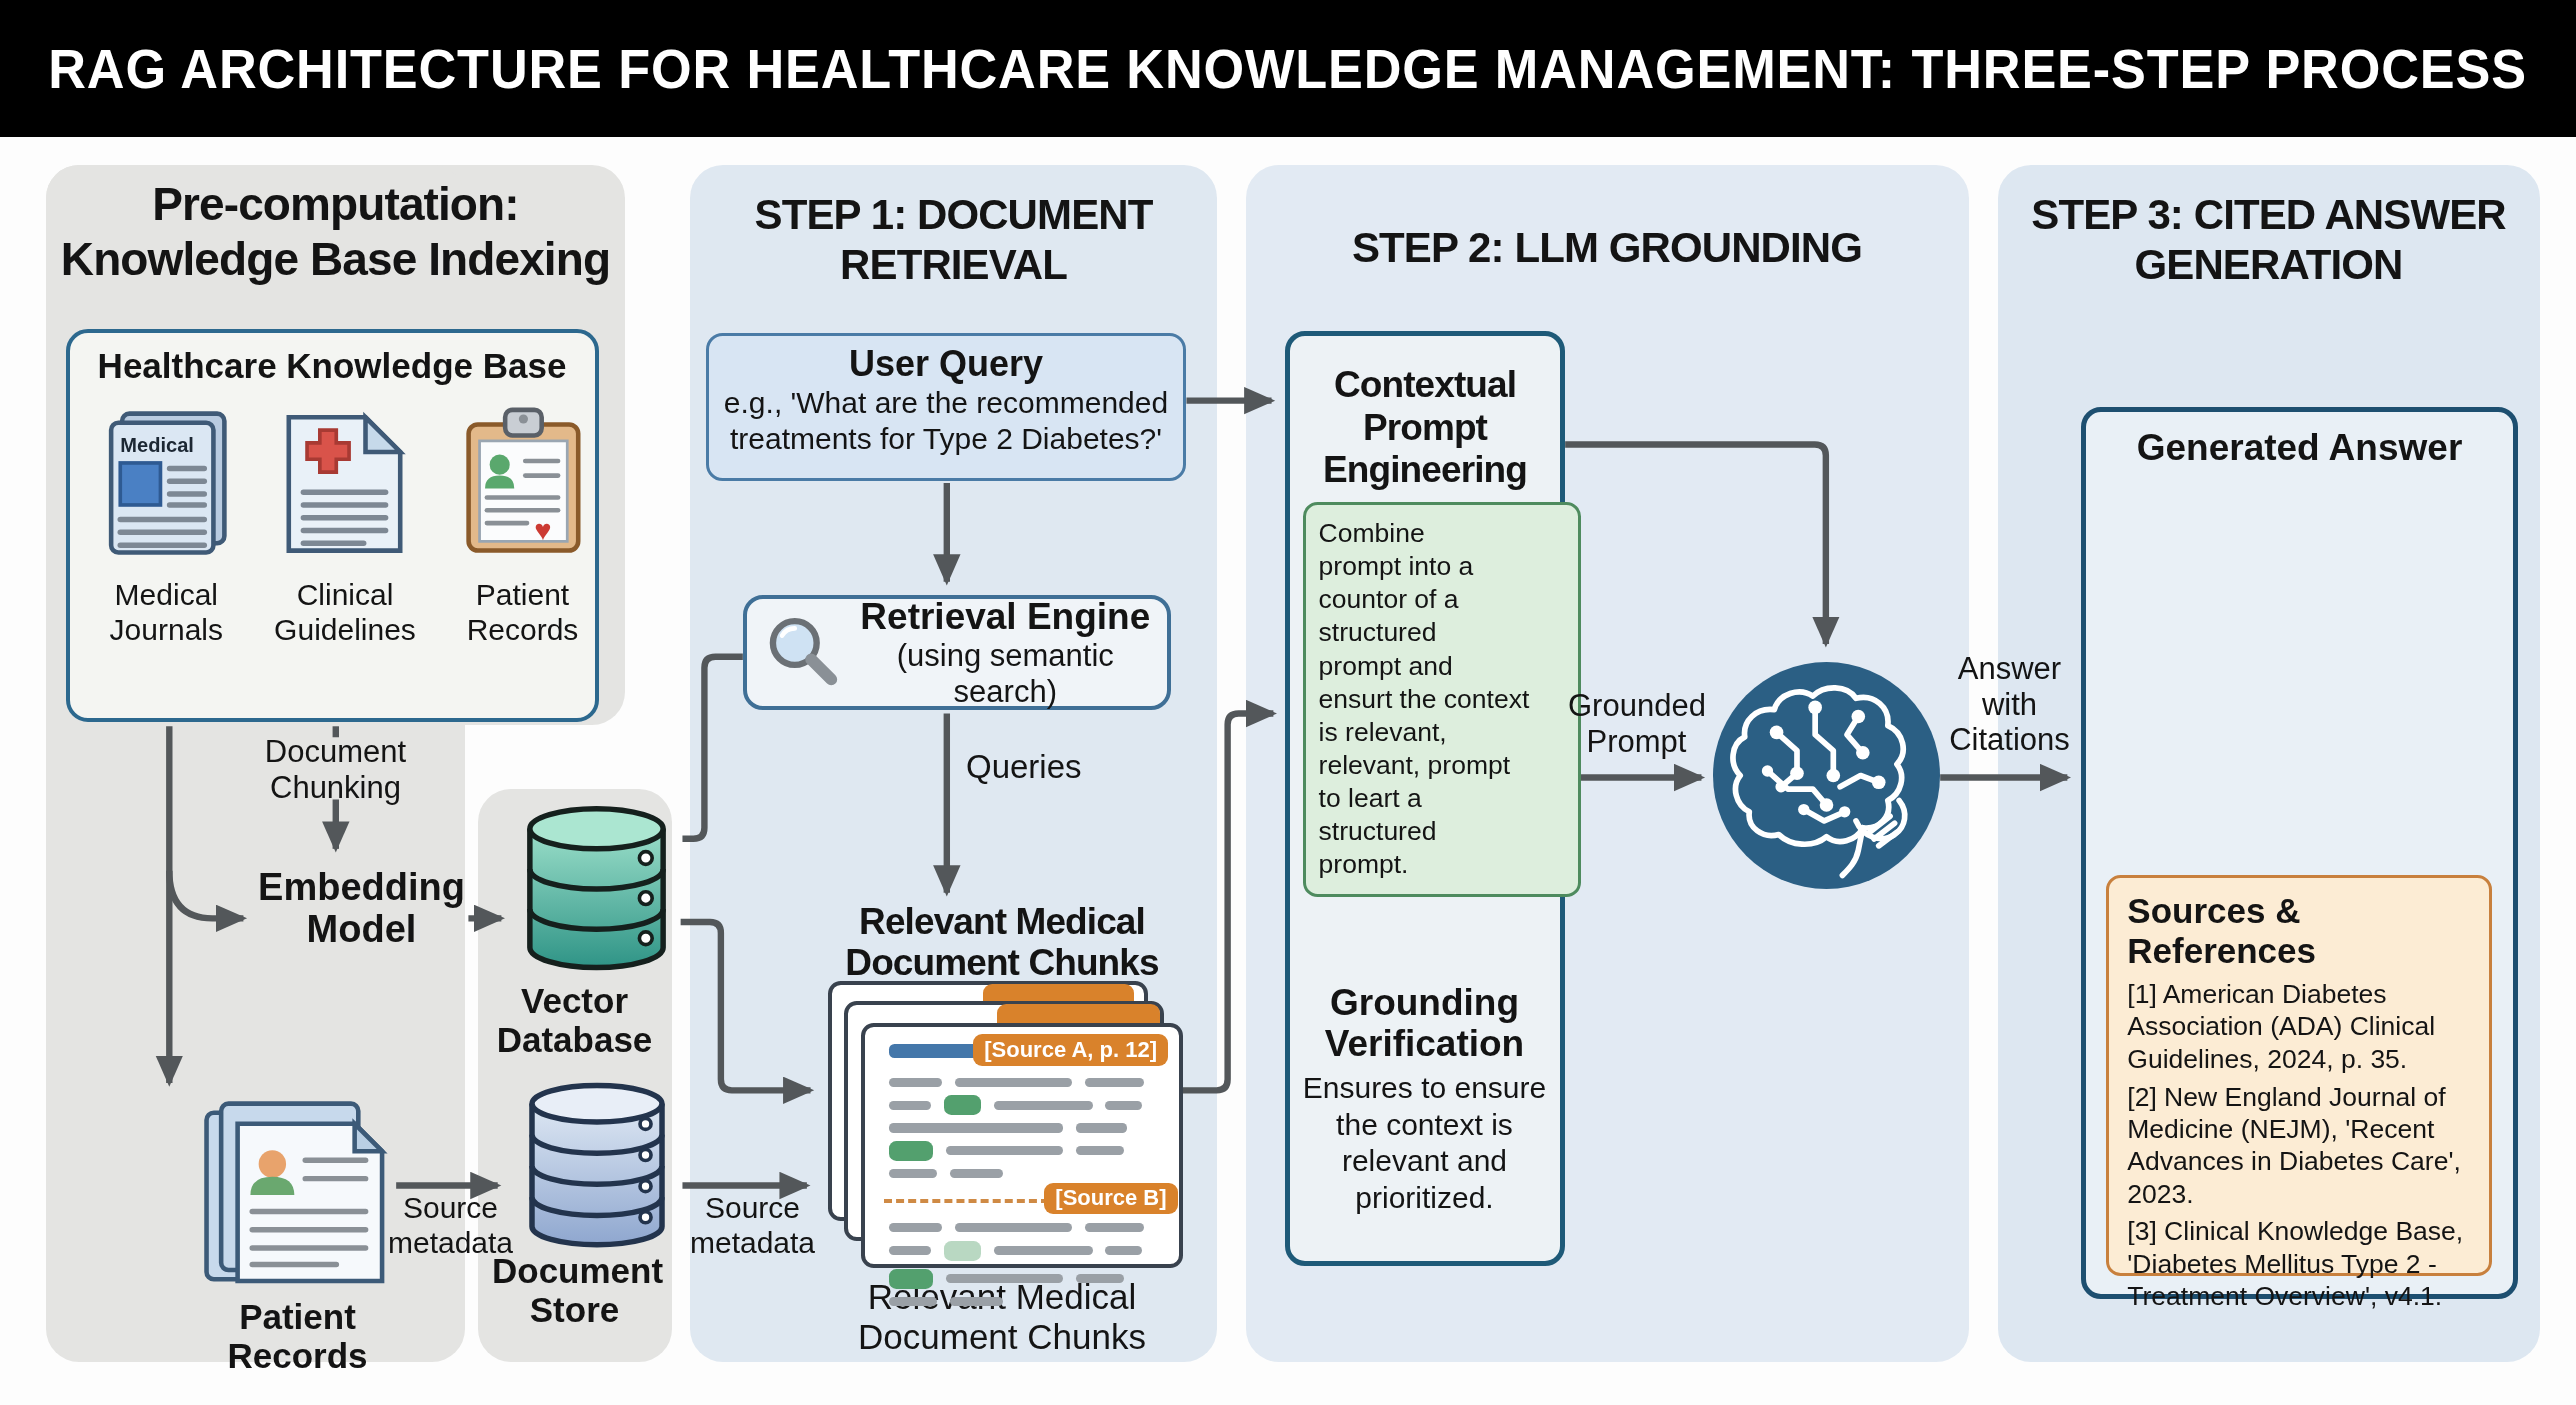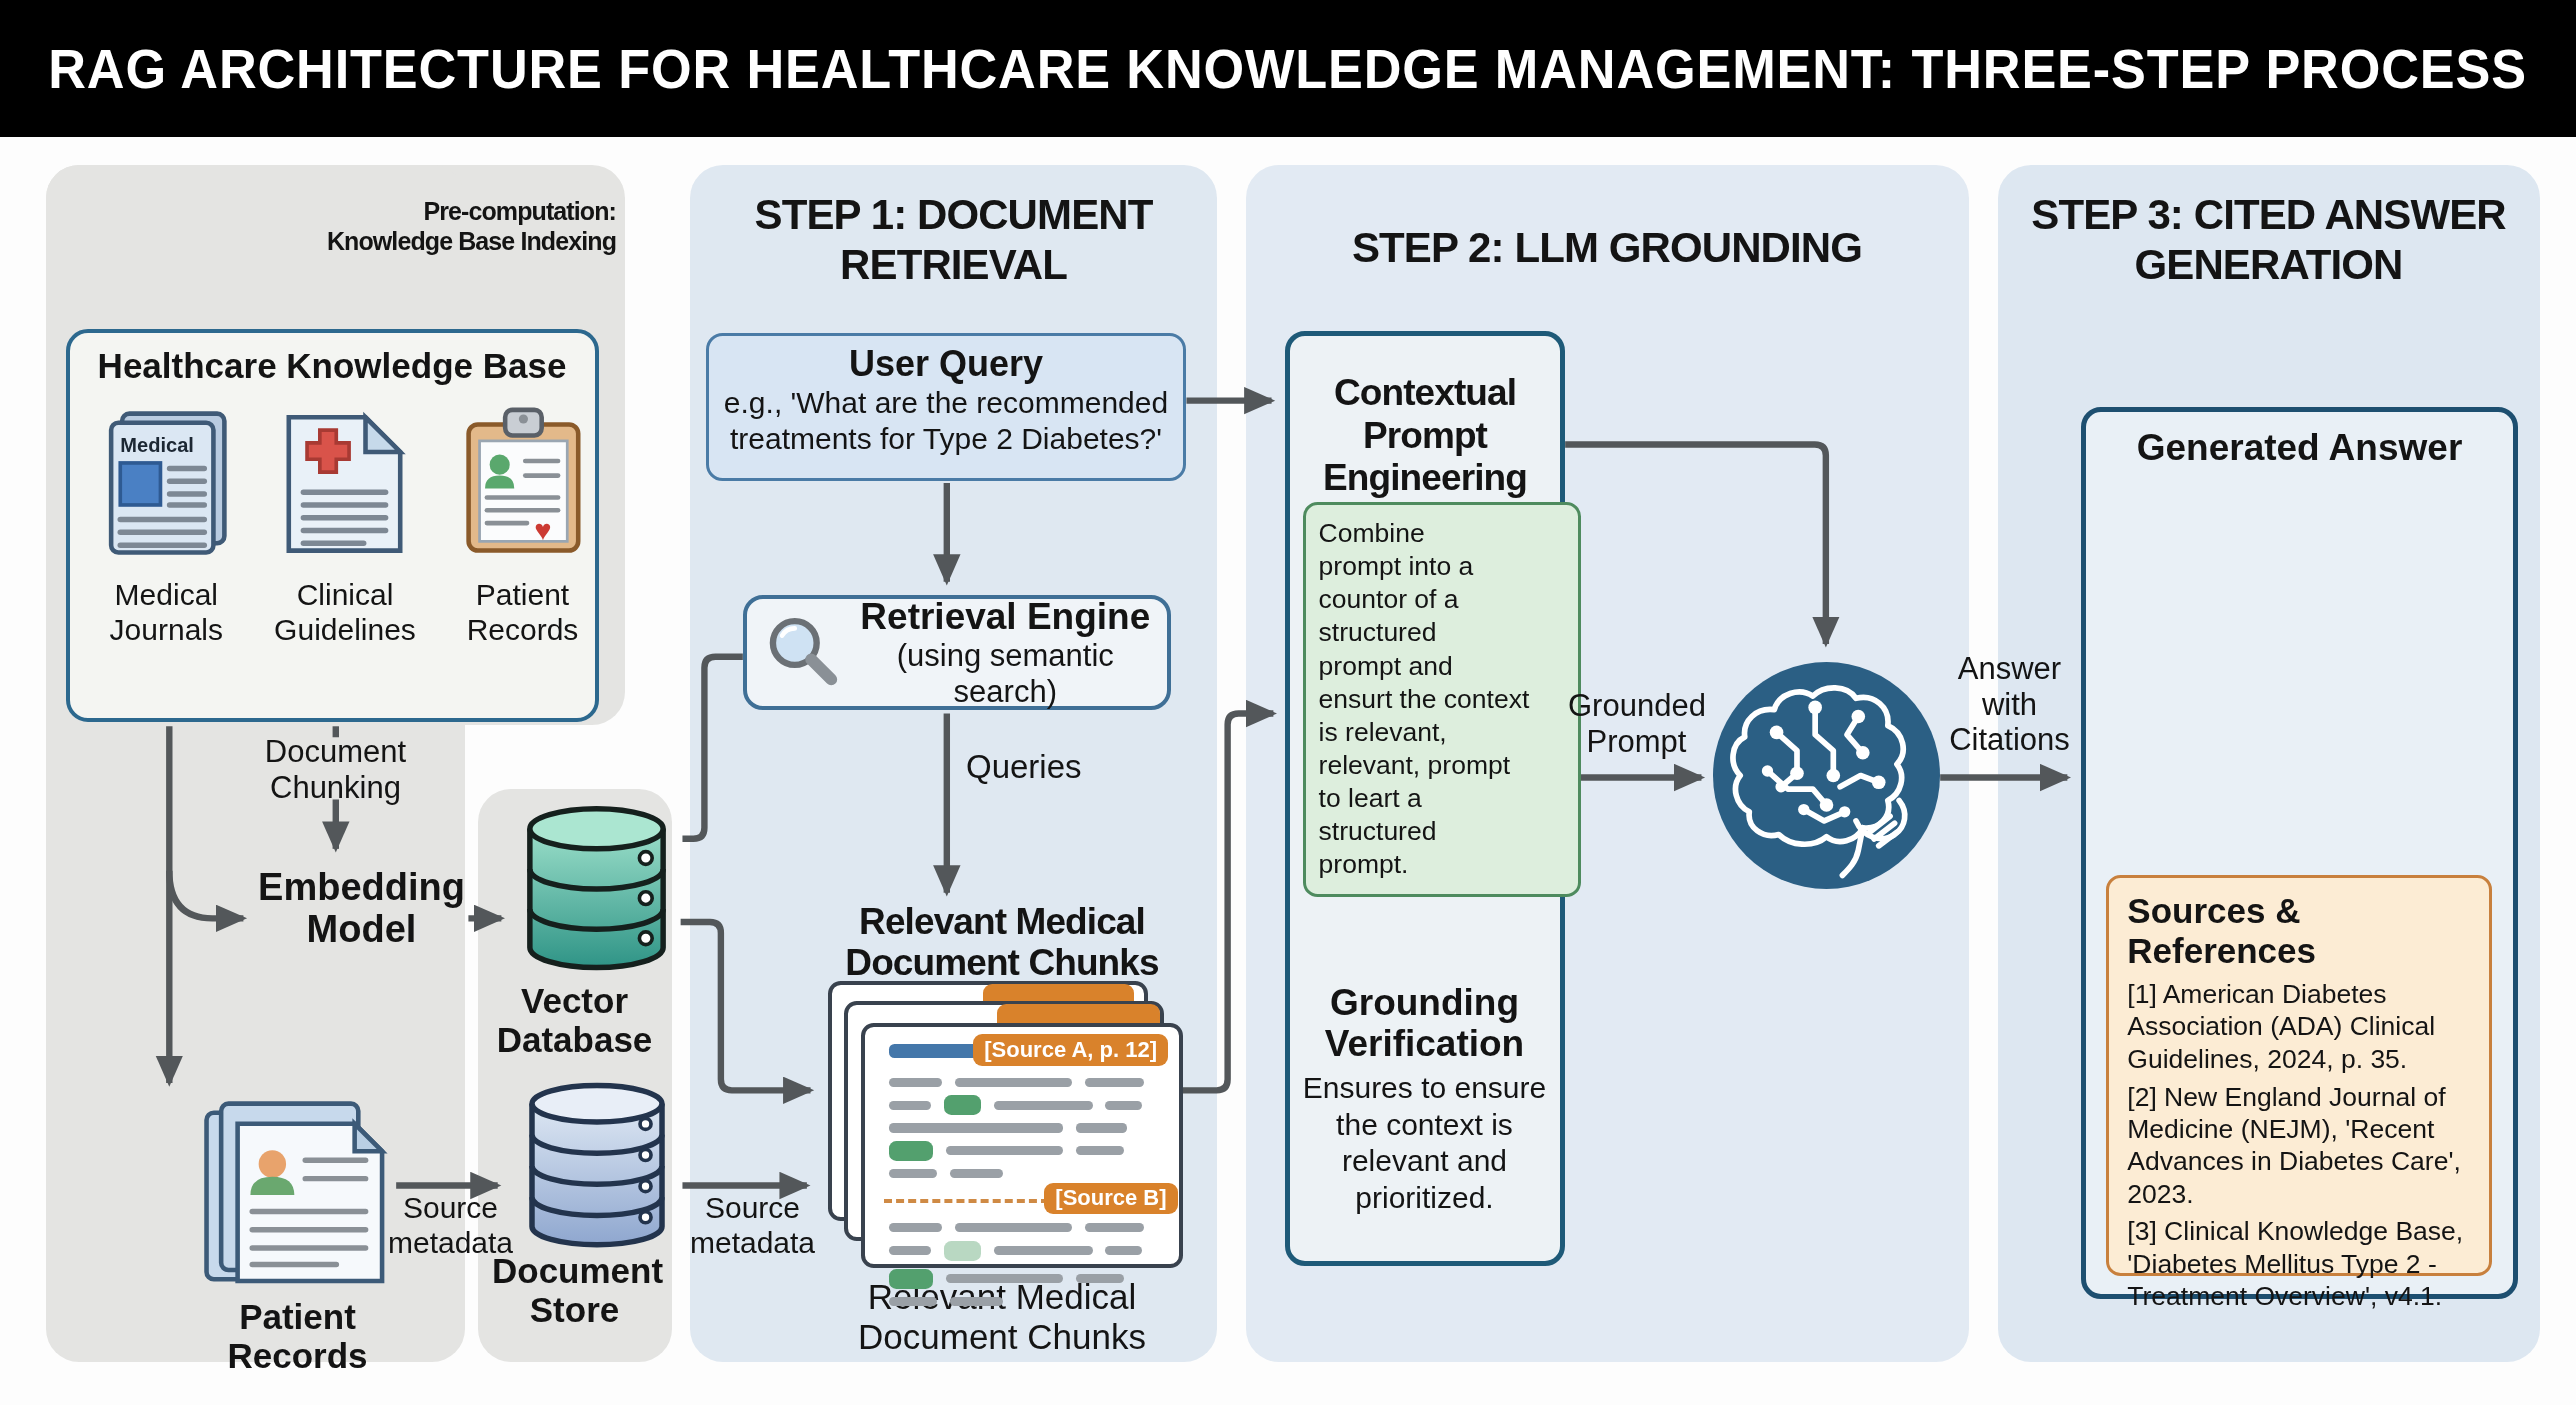--- a/index.html
+++ b/index.html
@@ -69,21 +69,21 @@
       <path d="M1297,438 H1390" marker-end="url(#ah)"></path>
       <path d="M1035,780 V976" marker-end="url(#ah)"></path>
       <path d="M1293,1192 H1330 Q1342,1192 1342,1180 V792 Q1342,780 1354,780 H1392" marker-end="url(#ah)"></path>
       <path d="M1711,486 H1984 Q1996,486 1996,498 V704" marker-end="url(#ah)"></path>
       <path d="M1711,850 H1860" marker-end="url(#ah)"></path>
       <path d="M1558,976 V1052" marker-end="url(#ah)"></path>
       <path d="M2121,850 H2260" marker-end="url(#ah)"></path>
     </g>
   </svg>
 
-  <div class="abs colhead c ml" style="left:55px;top:196px;width:561px;font-size:25px;text-align:right;">Pre-computation:
+  <div class="abs colhead c ml" style="left:55px;top:177px;width:561px;font-size:46px;">Pre-computation:
 Knowledge Base Indexing</div>
 
   <div class="abs wbox" style="left:66px;top:329px;width:533px;height:393px;">
     <div class="abs b c" style="left:0;top:12.8px;width:524px;font-size:35px;">Healthcare Knowledge Base</div>
 
     <svg class="abs" style="left:32px;top:75px;" width="137" height="151" viewBox="0 0 150 165">
       <rect x="22" y="6" width="112" height="142" rx="8" fill="#b9cbe0" stroke="#3f5a77" stroke-width="5"></rect>
       <rect x="10" y="16" width="112" height="142" rx="8" fill="#dbe7f3" stroke="#3f5a77" stroke-width="5"></rect>
       <text x="20" y="48" font-size="22" font-weight="bold" fill="#1c2733">Medical</text>
       <rect x="20" y="60" width="44" height="46" fill="#4a80c4" stroke="#2e5a92" stroke-width="4"></rect>
@@ -288,21 +288,21 @@
         </div>
     </div>
   </div>
 
   <div class="abs c ml" style="left:787px;top:1277px;width:430px;font-size:35px;line-height:1.13;z-index:2;">Relevant Medical
 Document Chunks</div>
 
   <div class="abs colhead c" style="left:1255px;top:223px;width:704px;">STEP 2: LLM GROUNDING</div>
 
   <div class="abs" style="left:1285px;top:331px;width:280px;height:935px;background:#edf2f5;border:5.5px solid #1e5a78;border-radius:20px;box-sizing:border-box;z-index:2;">
-    <div class="b c ml" style="font-size:37px;line-height:1.15;margin-top:36px;letter-spacing:-0.9px;">Contextual
+    <div class="b c ml" style="font-size:37px;line-height:1.15;margin-top:28px;letter-spacing:-0.9px;">Contextual
 Prompt
 Engineering</div>
     <div class="greenbox ml" style="position:absolute;left:12.8px;top:166px;width:278px;height:395px;padding:12px 12.8px;font-size:26.5px;line-height:1.25;">Combine
 prompt into a
 countor of a
 structured
 prompt and
 ensurt the context
 is relevant,
 relevant, prompt

